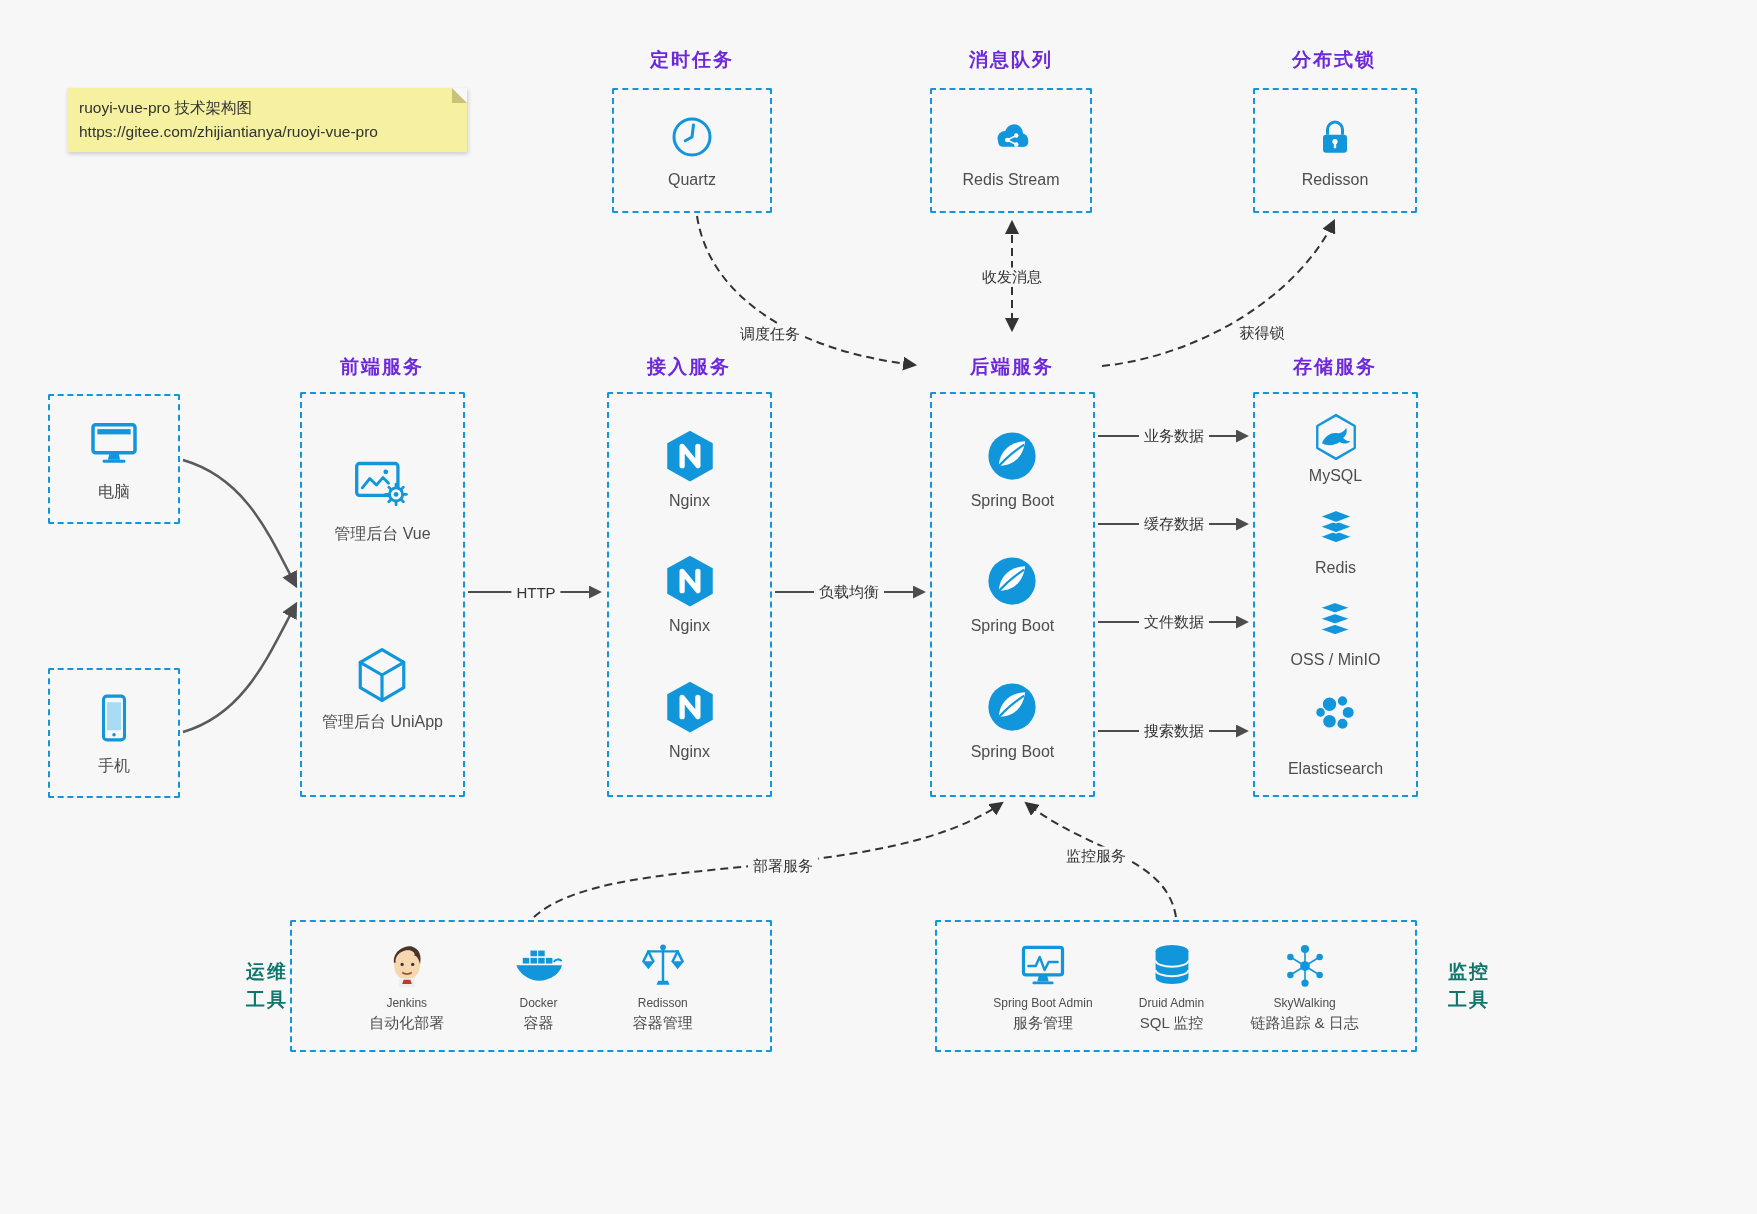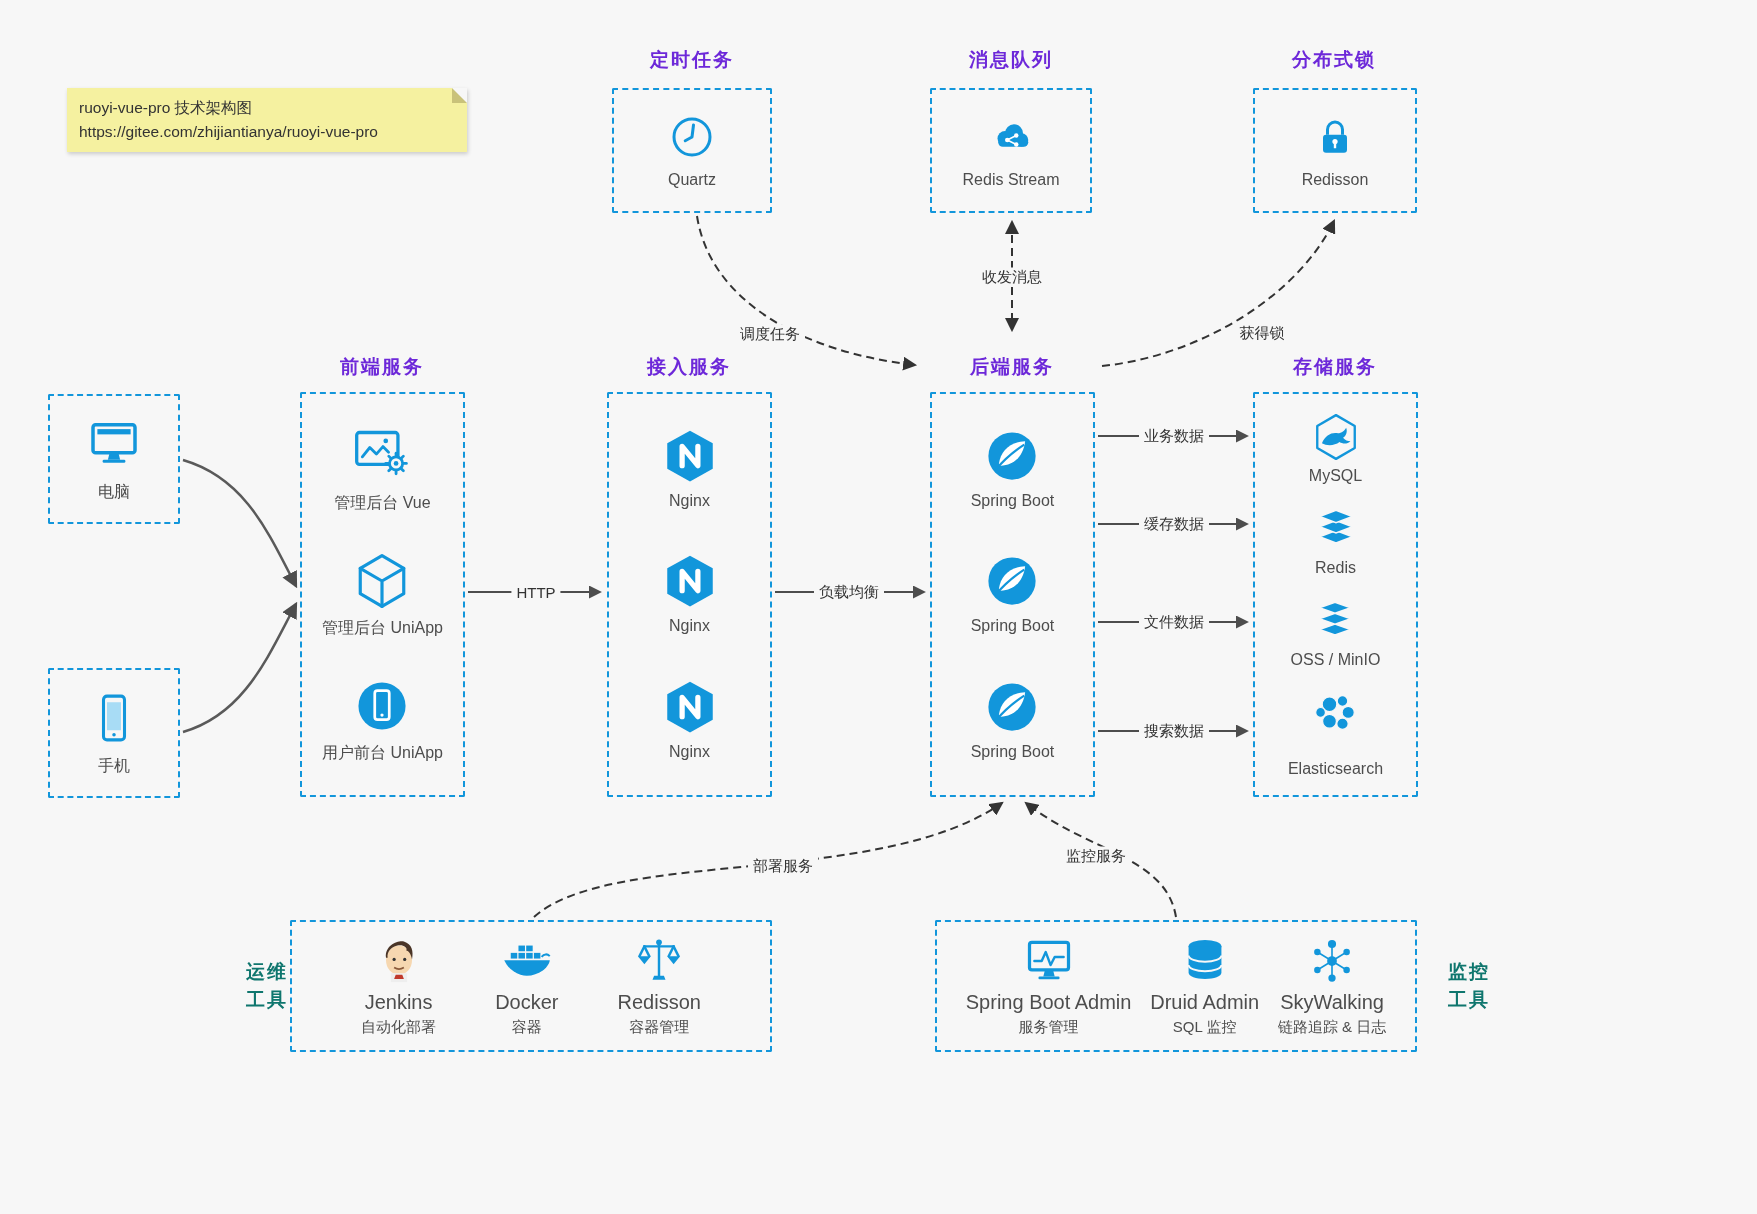--- a/index.html
+++ b/index.html
@@ -17,21 +17,21 @@
   .sidelabel { position:absolute; z-index:3; color:#0f766e; font-weight:bold; font-size:19px;
                line-height:1.45; text-align:right; letter-spacing:2px; }
   .elabel { position:absolute; z-index:3; transform:translate(-50%,-50%); background:#f7f7f7;
             padding:0 5px; font-size:15px; color:#333; white-space:nowrap; }
   .note { position:absolute; left:55px; top:88px; width:400px; height:64px; background:#f5f1a0; z-index:2;
           padding:8px 12px; font-size:15.5px; color:#333; line-height:1.55;
           box-shadow:1px 2px 4px rgba(0,0,0,.18);margin-left:12px; }
   .note-fold { position:absolute; right:0; top:0; width:0; height:0;
                border-bottom:15px solid #c9c27a; border-right:15px solid #f7f7f7; }
   .bitem { display:flex; flex-direction:column; align-items:center; gap:4px; }
-  .bname { font-size:20px; color:#4d4d4d; white-space:nowrap;text-align:right; }
+  .bname { font-size:12px; color:#4d4d4d; white-space:nowrap;text-align:right; }
   .bdesc { font-size:15px; color:#4d4d4d; white-space:nowrap; }
   .ic { display:block; }
 </style>
 </head>
 <body>
 
 <div class="canvas">
 
   <svg width="0" height="0" style="position:absolute" aria-hidden="true">
     <defs>
@@ -289,26 +289,20 @@
           <use href="#s-vueadmin"></use>
         </svg>
       <div class="ilabel">管理后台 Vue</div>
     </div>
     <div class="item">
       <svg class="ic" width="58" height="58">
           <use href="#s-unibox"></use>
         </svg>
       <div class="ilabel">管理后台 UniApp</div>
     </div>
-    <div class="item">
-      <svg class="ic" width="58" height="58">
-          <use href="#s-usercircle"></use>
-        </svg>
-      <div class="ilabel">用户前台 UniApp</div>
-    </div>
   </div>
 
   <div class="dbox" style="left:607px;top:392px;width:165px;height:405px">
     <div class="item">
       <svg class="ic" width="56" height="56">
           <use href="#s-nginx"></use>
         </svg>
       <div class="ilabel">Nginx</div>
     </div>
     <div class="item">

